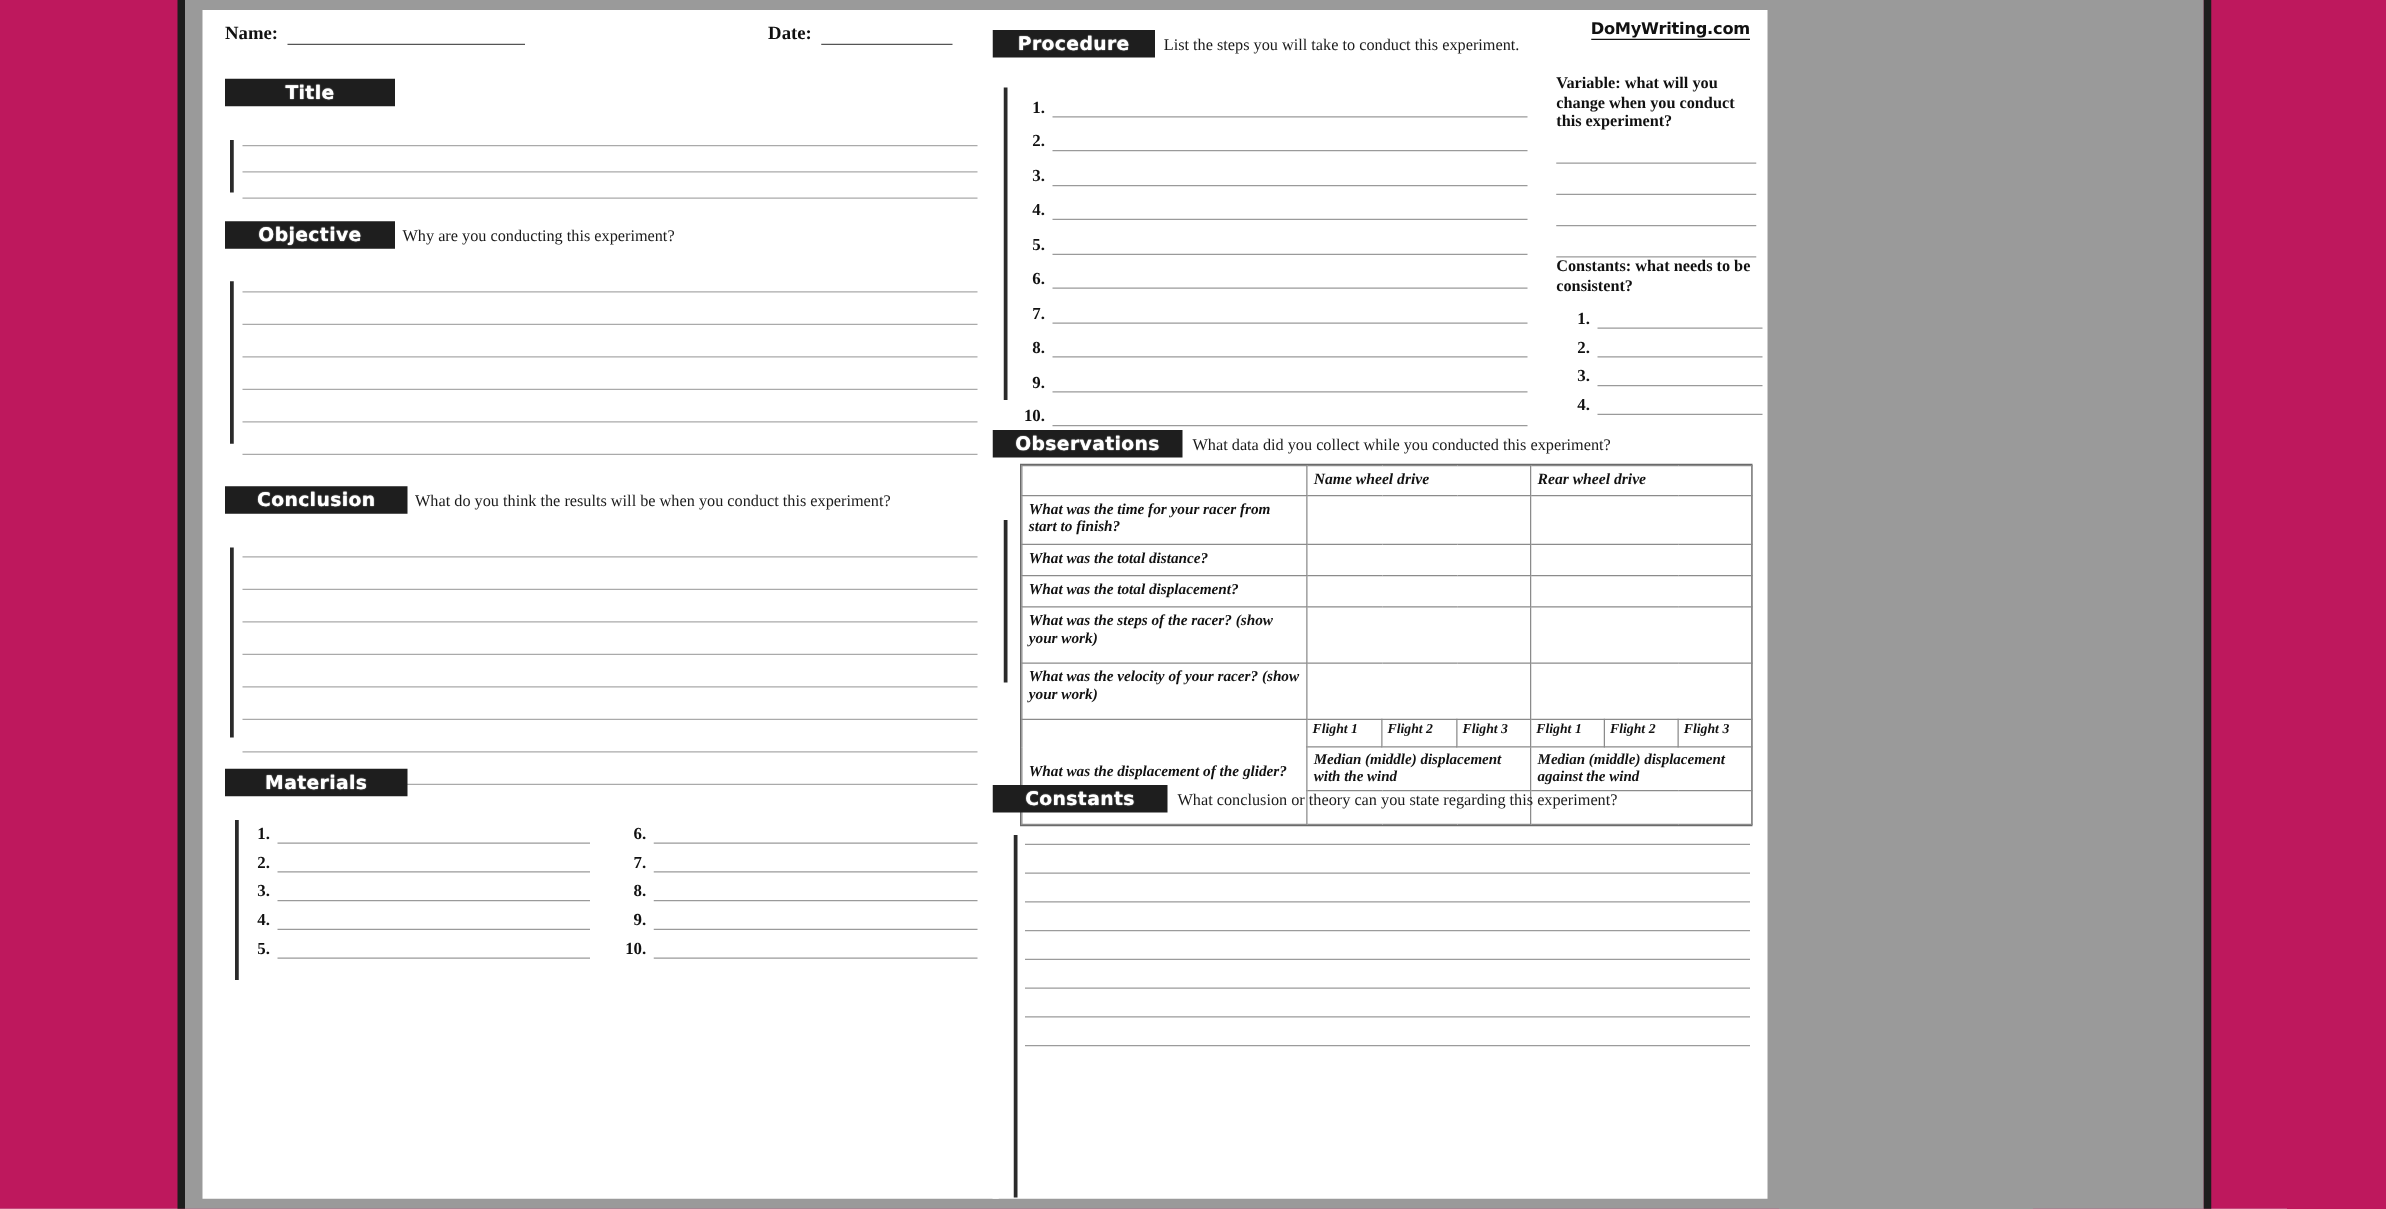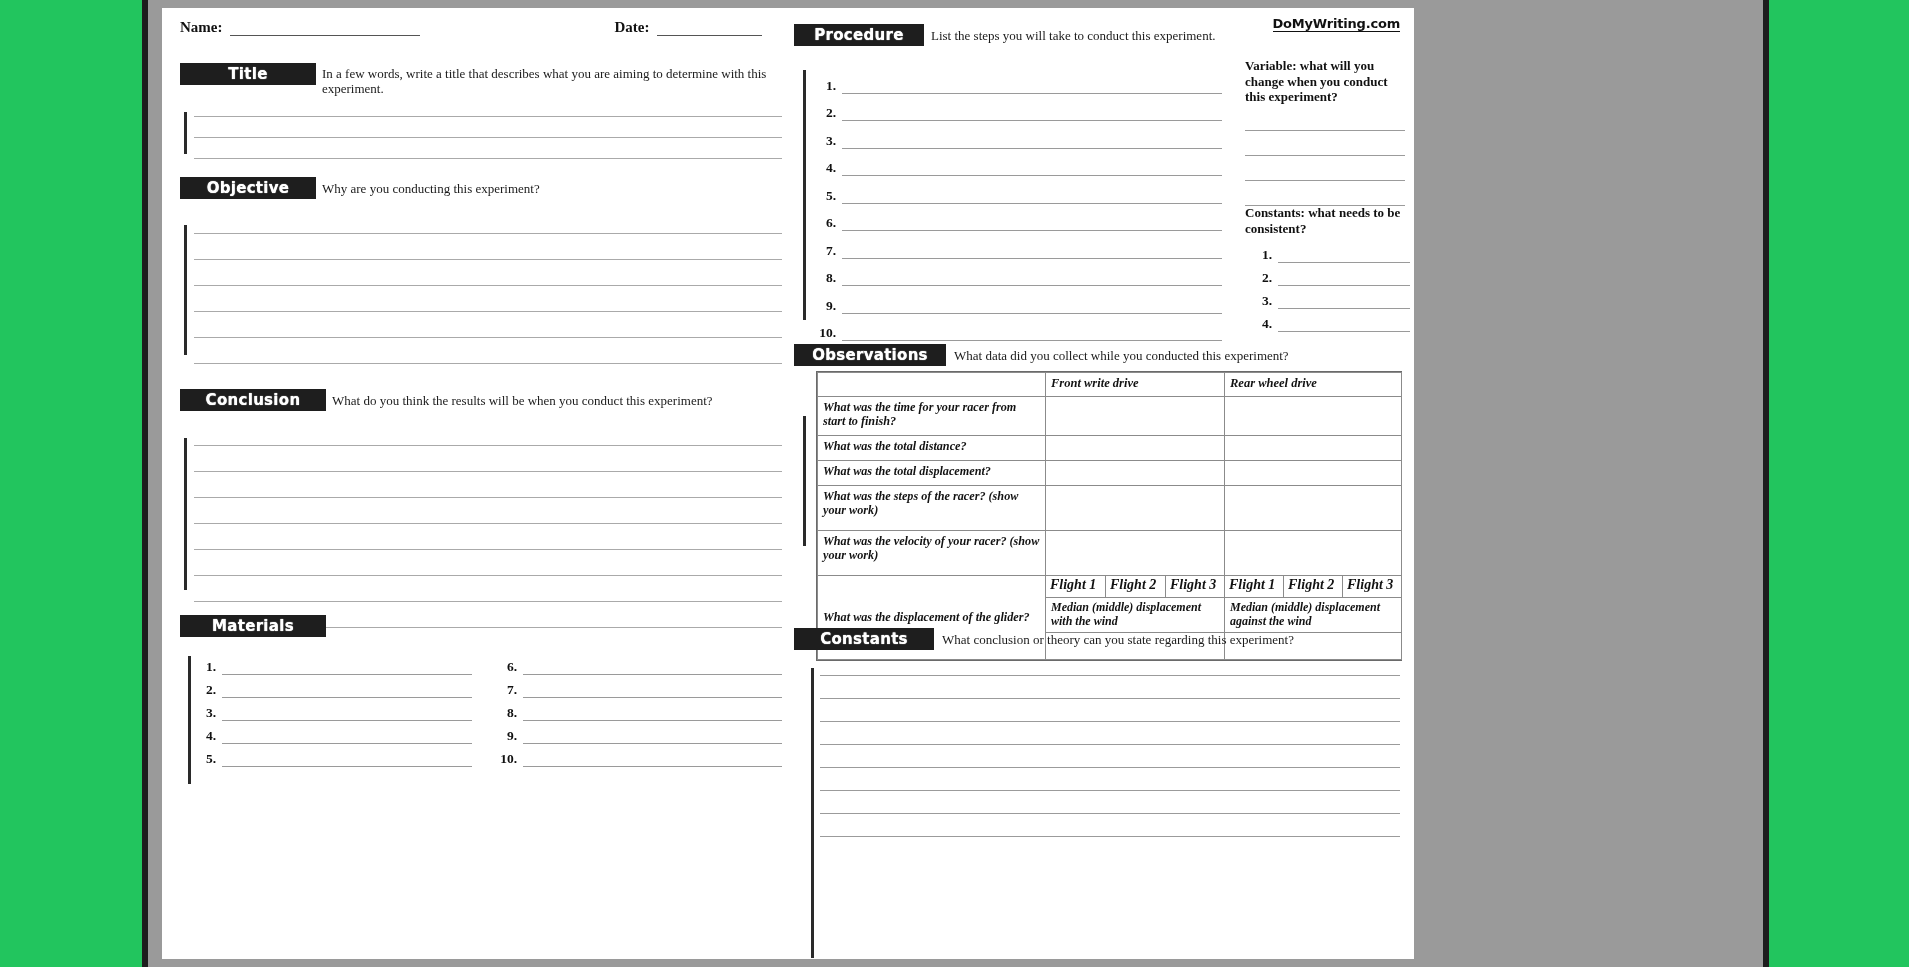--- a/index.html
+++ b/index.html
@@ -4,21 +4,21 @@
 <style>
   html,body{margin:0;padding:0;}
   body{
     width:1909px;height:967px;
     background:#e9eef7;
     font-family:"Liberation Serif", serif;
     overflow:hidden;
   }
   .viewer{
     position:absolute;left:0;top:0;width:1909px;height:967px;
-    background:#22c55e;
+    background:#be185d;
   }
   
   .rail{position:absolute;top:0;height:967px;width:6px;background:#1d1d1d;}
   .rail.left{left:142px;}
   .rail.right{left:1763px;}
   
   .surround{position:absolute;top:0;left:148px;width:1615px;height:967px;background:#9a9a9a;}
 
   .spread{position:absolute;top:0;left:148px;width:1615px;height:967px;}
 
@@ -78,21 +78,21 @@
   
   .obstable{position:absolute;border:1.4px solid #6a6a6a;border-collapse:collapse;}
   .obstable table{border-collapse:collapse;width:100%;table-layout:fixed;}
   .obstable td{
     border:1px solid #8b8b8b;
     font-family:"Liberation Serif", serif;
     font-style:italic;font-weight:bold;font-size:12.2px;
     color:#121212;padding:3px 5px;vertical-align:top;line-height:1.15;
   }
   .obstable td.hd{font-size:12.5px;}
-  .obstable td.flight{font-size:14px;padding:1px 4px;}
+  .obstable td.flight{font-size:11px;padding:1px 4px;}
   .obstable td.empty{}
   .obstable td.med{font-size:12px;}
 </style>
 </head>
 <body>
 
 <div class="viewer">
 
   <div class="surround"></div>
   <div class="rail left"></div>
@@ -104,21 +104,20 @@
       <div class="inner">
 
         <div class="namerow">
           <span class="fieldlbl">Name:</span>
           <span class="ruleline" style="width:190px;margin-left:4px;"></span>
           <span class="fieldlbl" style="margin-left:190px;">Date:</span>
           <span class="ruleline" style="width:105px;margin-left:4px;"></span>
         </div>
 
         <div class="banner" style="left:18px;top:55px;width:136px;">Title</div>
-        <div class="bprompt" style="left:160px;top:58px;width:475px;">In a few words, write a title that describes what you are aiming to determine with this experiment.</div>
         <div class="vbar" style="left:22px;top:104px;height:42px;"></div>
         <div class="lines" style="left:32px;top:88px;width:588px;">
           <div class="ln" style="height:20px;"></div>
           <div class="ln" style="height:20px;"></div>
           <div class="ln" style="height:20px;"></div>
         </div>
 
         <div class="banner" style="left:18px;top:169px;width:136px;">Objective</div>
         <div class="bprompt" style="left:160px;top:173px;width:475px;">Why are you conducting this experiment?</div>
         <div class="vbar" style="left:22px;top:217px;height:130px;"></div>
@@ -291,21 +290,21 @@
               <col style="width:60px;">
                 <col style="width:60px;">
                 <col style="width:59px;">
               <col style="width:59px;">
                 <col style="width:59px;">
                 <col style="width:59px;">
             </colgroup>
             <tbody>
               <tr>
                 <td class="hd" style="height:17px;"></td>
-                <td class="hd" colspan="3">Front write drive</td>
+                <td class="hd" colspan="3">Name wheel drive</td>
                 <td class="hd" colspan="3">Rear wheel drive</td>
               </tr>
               <tr>
                 <td style="height:32px;">What was the time for your racer from start to finish?</td>
                 <td class="empty" colspan="3"></td>
                 <td class="empty" colspan="3"></td>
               </tr>
               <tr>
                 <td style="height:18px;">What was the total distance?</td>
                 <td class="empty" colspan="3"></td>

